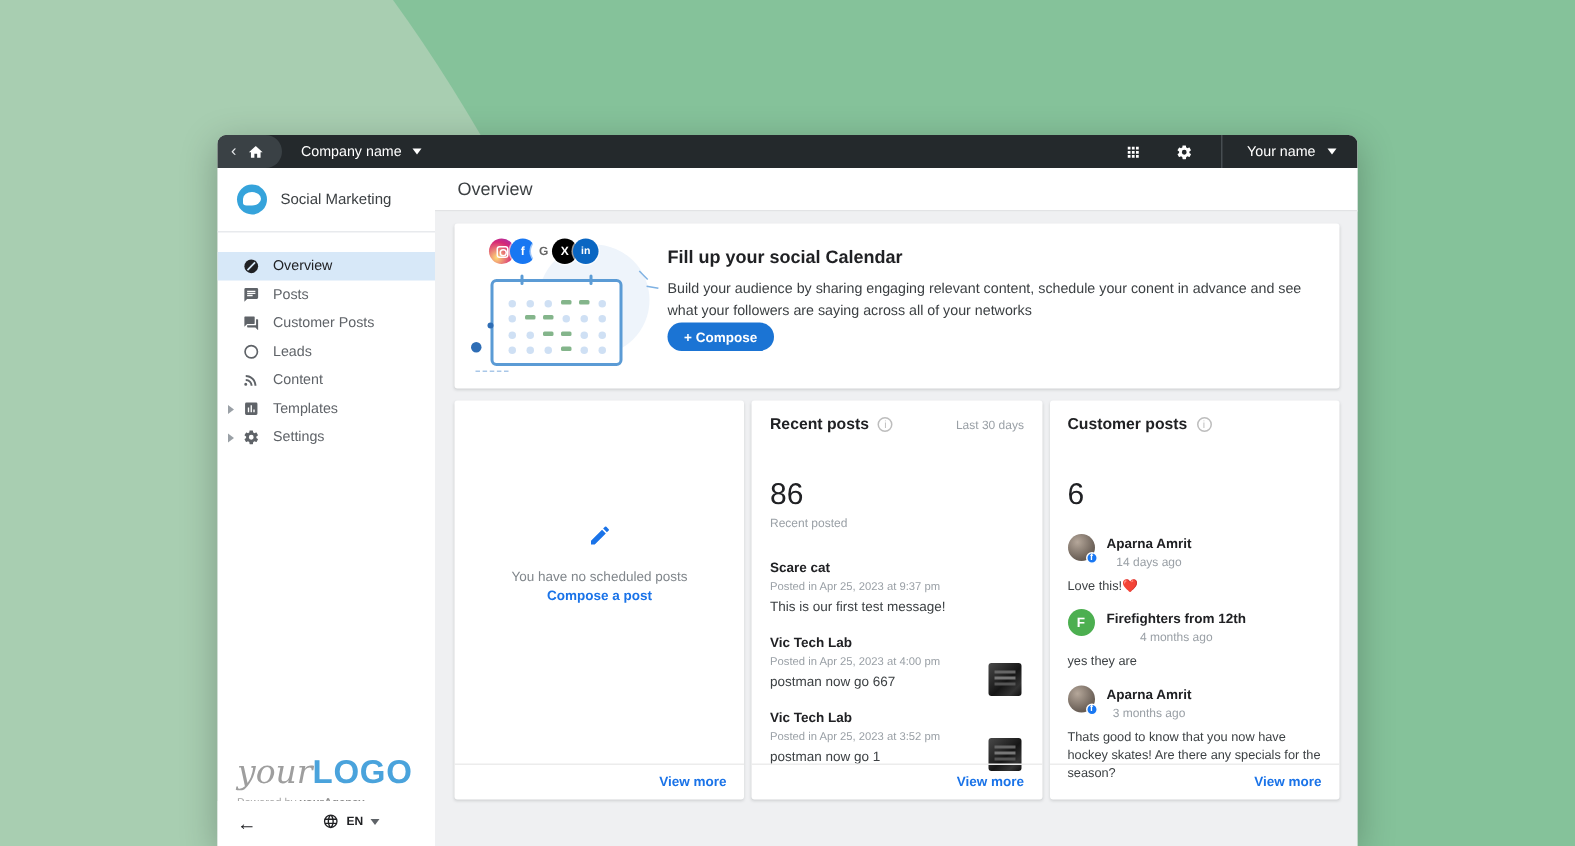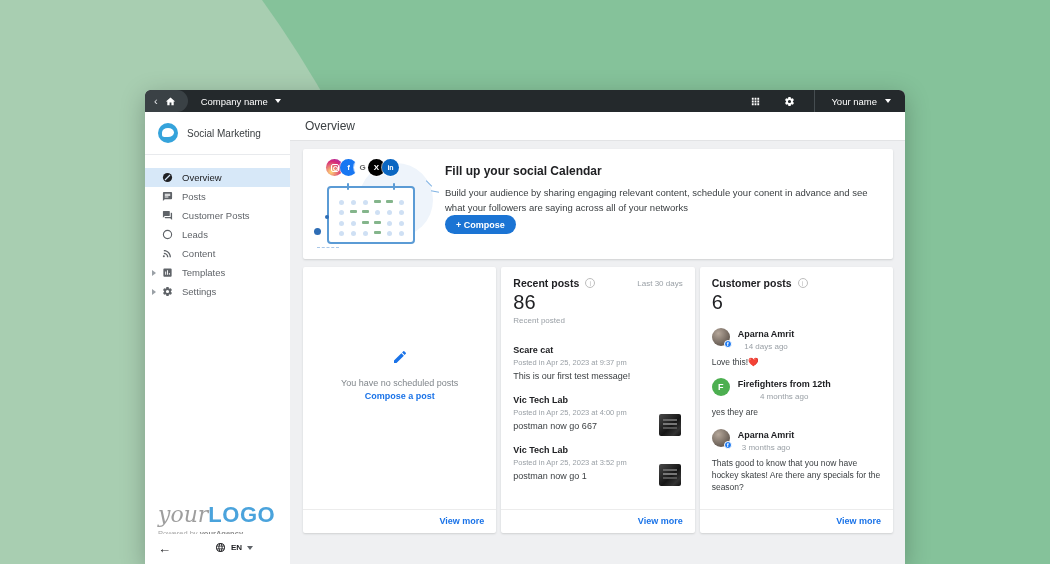--- a/index.html
+++ b/index.html
@@ -89,21 +89,21 @@
 
   
   .cards { margin-top:8px; display:flex; gap:5px; }
   .card { position:relative; flex:1; height:266px; background:#fff; border-radius:2px; box-shadow:0 1px 2px rgba(60,64,67,.18); }
   .card-head { display:flex; align-items:center; padding:10px 12px 0 12px; }
   .card-title { font-size:10.5px; font-weight:bold; color:#202124; }
   .info-dot { width:10px; height:10px; margin-left:6px; border:1px solid #bdbdbd; border-radius:50%; color:#bdbdbd;
     font-size:7px; display:inline-flex; align-items:center; justify-content:center; }
   .info-dot::after { content:"i"; }
   .card-period { margin-left:auto; font-size:8px; color:#9aa0a6; }
-  .count-num { margin:2px 0 0 12px; font-size:20px; color:#202124; }
+  .count-num { margin:30px 0 0 12px; font-size:20px; color:#202124; }
   .count-label { margin:2px 0 0 12px; font-size:8px; color:#9aa0a6; }
   .viewmore-row { position:absolute; left:0; right:0; bottom:0; height:24px; border-top:1px solid #ececec; }
   .viewmore { position:absolute; right:12px; top:6px; font-size:9px; font-weight:bold; color:#1a73e8; cursor:pointer; }
 
   
   .empty { position:absolute; left:0; right:0; top:82px; text-align:center; }
   .pencil { width:16px; height:16px; fill:#1a73e8; transform:rotate(0deg); }
   .empty-text { margin-top:9px; font-size:9px; color:#80868b; }
   .empty-link { margin-top:3px; font-size:9px; font-weight:bold; color:#1a73e8; cursor:pointer; }
 

